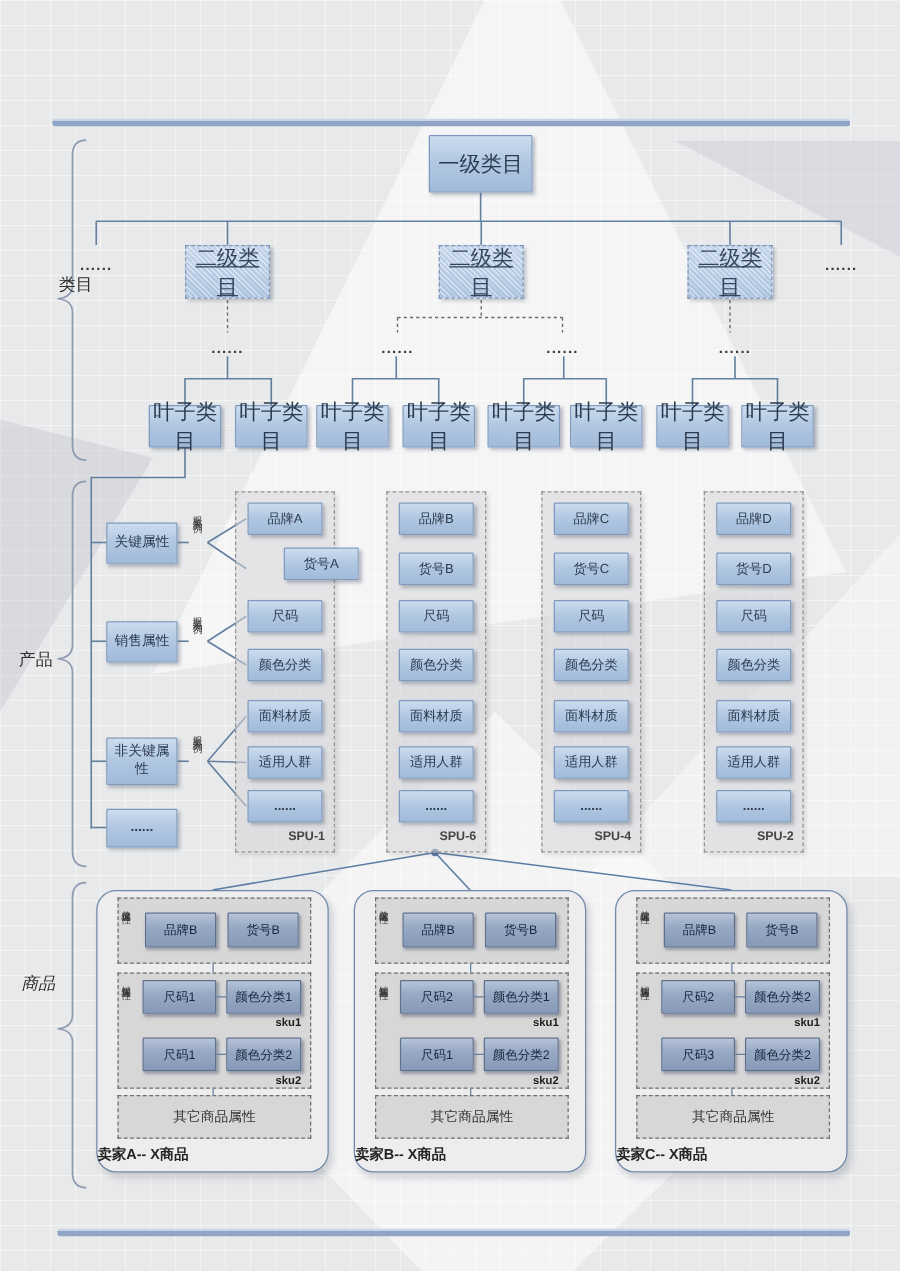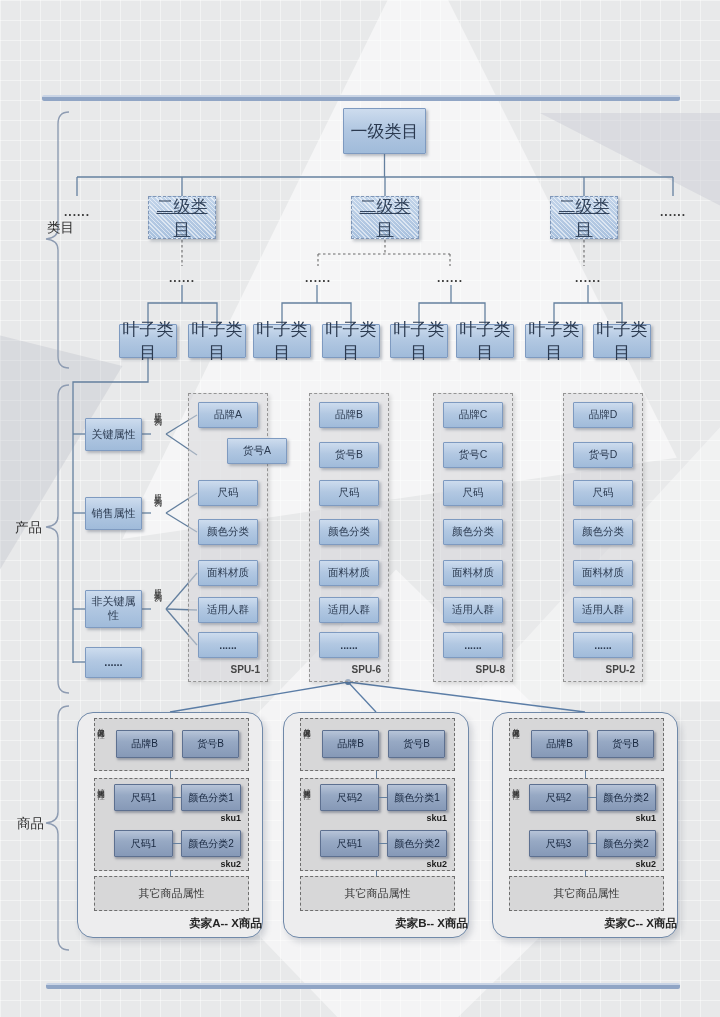--- a/index.html
+++ b/index.html
@@ -42,21 +42,21 @@
   .vnote{writing-mode:vertical-rl;text-orientation:upright;font-size:8px;letter-spacing:2px;
     color:#3a3a3a;line-height:1;}
   .card{background:#ededee;border:1.5px solid #7089a9;border-radius:16px;
     box-shadow:3px 4px 6px rgba(60,70,90,.2);box-sizing:border-box;}
   .card .sec{position:absolute;background:rgba(210,210,212,.85);border:1.3px dashed #6e6e6e;box-sizing:border-box;}
   .card .vlab{position:absolute;writing-mode:vertical-rl;text-orientation:upright;
     font-size:7.5px;letter-spacing:1px;color:#333;line-height:1;}
   .card .cbox{position:absolute;display:flex;align-items:center;justify-content:center;}
   .card .tag{position:absolute;font-size:9px;font-weight:bold;color:#1c1c1c;text-align:right;}
   .card .stub{position:absolute;background:#64809f;}
-  .card .ctitle{position:absolute;left:0;width:100%;text-align:right;
+  .card .ctitle{position:absolute;left:0;width:100%;text-align:left;
     font-size:11.5px;font-weight:bold;color:#242424;}
   .other-text{font-size:11px;color:#343434;}
 </style>
 </head>
 <body>
 
 <div class="stage">
 
   <div class="deco d1"></div>
   <div class="deco d2"></div>
@@ -126,21 +126,21 @@
       <path d="M69 385 Q58 385 58 397 L58 516 Q58 526 46 527 Q58 528 58 538 L58 681 Q58 693 69 693"></path>
       <path d="M69 706 Q58 706 58 718 L58 812 Q58 822 46 823 Q58 824 58 834 L58 938 Q58 950 69 950"></path>
     </g>
   </svg>
 
   <div class="abs rule" style="left:42px;top:95px;width:638px;height:6px;"></div>
   <div class="abs rule" style="left:46px;top:983px;width:634px;height:6px;"></div>
 
   <div class="abs sec-label" style="left:17px;top:219px;margin-left:30px;">类目</div>
   <div class="abs sec-label" style="left:15px;top:519px;">产品</div>
-  <div class="abs sec-label" style="left:17px;top:815px;">商品</div>
+  <div class="abs sec-label" style="left:17px;top:778px;font-style:italic;">商品</div>
 
   <div class="abs box box-blue fs12" style="left:343px;top:108px;width:83px;height:46px;">一级类目</div>
 
   <div class="abs box box-hatch fs12" style="left:148px;top:196px;width:68px;height:43px;">二级类目</div>
   <div class="abs box box-hatch fs12" style="left:351px;top:196px;width:68px;height:43px;">二级类目</div>
   <div class="abs box box-hatch fs12" style="left:550px;top:196px;width:68px;height:43px;">二级类目</div>
 
   <div class="abs dots" style="left:77px;top:205px;">......</div>
   <div class="abs dots" style="left:673px;top:205px;">......</div>
   <div class="abs dots" style="left:182px;top:271px;">......</div>
@@ -182,21 +182,21 @@
   </div>
   <div class="abs box box-blue fs10" style="left:319px;top:402px;width:60px;height:26px;">品牌B</div>
   <div class="abs box box-blue fs10" style="left:319px;top:442px;width:60px;height:26px;">货号B</div>
   <div class="abs box box-blue fs10" style="left:319px;top:480px;width:60px;height:26px;">尺码</div>
   <div class="abs box box-blue fs10" style="left:319px;top:519px;width:60px;height:26px;">颜色分类</div>
   <div class="abs box box-blue fs10" style="left:319px;top:560px;width:60px;height:26px;">面料材质</div>
   <div class="abs box box-blue fs10" style="left:319px;top:597px;width:60px;height:26px;">适用人群</div>
   <div class="abs box box-blue fs10" style="left:319px;top:632px;width:60px;height:26px;font-weight:bold;">......</div>
 
   <div class="abs spu" style="left:433px;top:393px;width:80px;height:289px;">
-    <div class="spu-label">SPU-8</div>
+    <div class="spu-label">SPU-4</div>
   </div>
   <div class="abs box box-blue fs10" style="left:443px;top:402px;width:60px;height:26px;">品牌C</div>
   <div class="abs box box-blue fs10" style="left:443px;top:442px;width:60px;height:26px;">货号C</div>
   <div class="abs box box-blue fs10" style="left:443px;top:480px;width:60px;height:26px;">尺码</div>
   <div class="abs box box-blue fs10" style="left:443px;top:519px;width:60px;height:26px;">颜色分类</div>
   <div class="abs box box-blue fs10" style="left:443px;top:560px;width:60px;height:26px;">面料材质</div>
   <div class="abs box box-blue fs10" style="left:443px;top:597px;width:60px;height:26px;">适用人群</div>
   <div class="abs box box-blue fs10" style="left:443px;top:632px;width:60px;height:26px;font-weight:bold;">......</div>
 
   <div class="abs spu" style="left:563px;top:393px;width:80px;height:289px;">

